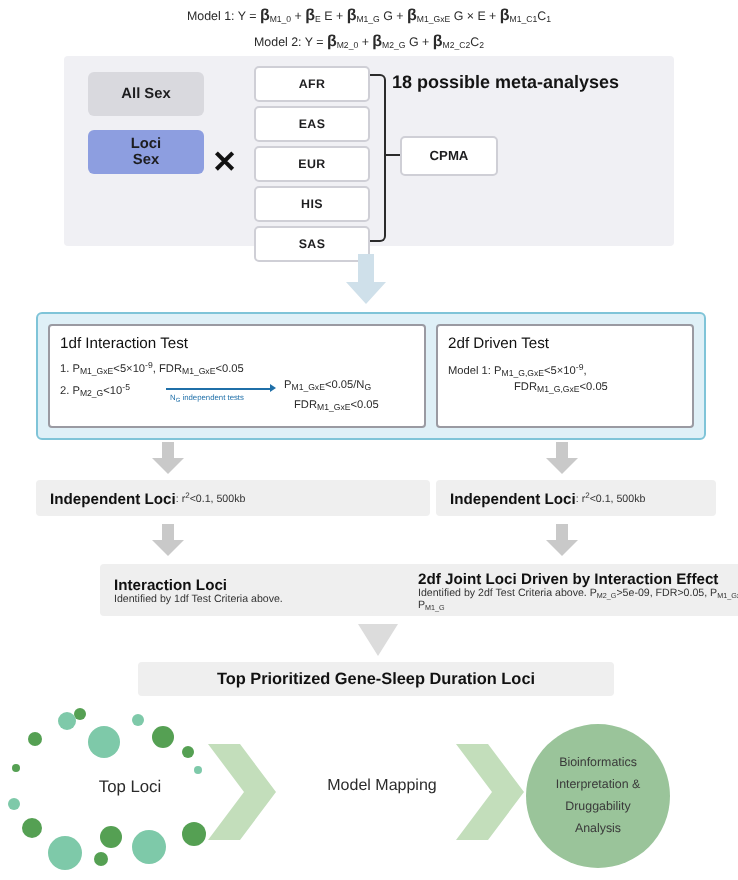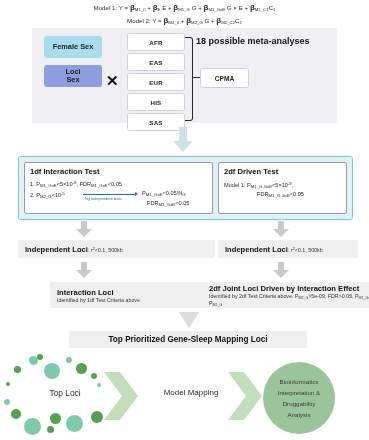--- a/index.html
+++ b/index.html
@@ -59,21 +59,21 @@
   
   .panel-test{
     position:absolute;left:18px;top:156px;width:333px;height:62px;
     background:#dff0f7;border:1px solid #7fc4d8;border-radius:3px;
   }
   .testbox{
     position:absolute;background:#ffffff;border:0.8px solid #9a9aa2;border-radius:2px;
   }
   .test-left{left:24px;top:162px;width:187px;height:50px;}
   .test-right{left:218px;top:162px;width:127px;height:50px;}
-  .test-title{font-size:7.6px;font-weight:bold;color:#111;}
+  .test-title{font-size:7.6px;font-weight:normal;color:#111;}
   .test-line{font-size:5.6px;color:#2b2b2b;line-height:9px;white-space:nowrap;}
 
   .impl-arrow{position:absolute;height:1px;background:#1f6fa8;}
   .impl-head{
     position:absolute;width:0;height:0;
     border-top:2.4px solid transparent;border-bottom:2.4px solid transparent;
     border-left:3.6px solid #1f6fa8;
   }
   .impl-label{position:absolute;font-size:3.9px;color:#1f6fa8;white-space:nowrap;}
 
@@ -132,22 +132,22 @@
     <div class="eq">
       <span>Model 2:</span>
       Y = <span class="b">β</span><sub>M2_0</sub> + <span class="b">β</span><sub>M2_G</sub> G +
       <span class="b">β</span><sub>M2_C2</sub>C<sub>2</sub>
     </div>
   </div>
 
   <div class="panel-top"></div>
 
   <div class="sexcol">
-    <div class="sexbox" style="background:#a8ddef;line-height:8.5px">
-      <span style="white-space:pre-line">Female Sex</span>
+    <div class="sexbox" style="background:#d9d9de">
+      <span>All Sex</span>
     </div>
     <div class="sexbox" style="background:#8d9ee0">
       <span style="white-space:pre-line">Loci
 Sex</span>
     </div>
   </div>
 
   <div class="times">✕</div>
 
   <div class="anccol">
@@ -246,21 +246,21 @@
     <div class="sub">
       Identified by 2df Test Criteria above. P<sub style="font-size:3.6px">M2_G</sub>&gt;5e-09, FDR&gt;0.05, P<sub style="font-size:3.6px">M1_GxE</sub>&lt; P<sub style="font-size:3.6px">M1_G</sub>
     </div>
   </div>
 
   <svg style="position:absolute;left:179px;top:312px;" width="20" height="17">
     <polygon points="0,0 20,0 10,16" fill="#dcdcdc"></polygon>
   </svg>
 
   <div class="banner">
-    <span>Top Prioritized Gene-Sleep Mapping Loci</span>
+    <span>Top Prioritized Gene-Sleep Duration Loci</span>
   </div>
 
   <div class="bottom">
 
     <div class="dot" style="left:14px;top:14px;width:7px;height:7px;background:#55a053"></div>
     <div class="dot" style="left:29px;top:4px;width:9px;height:9px;background:#7ec9a9"></div>
     <div class="dot" style="left:44px;top:11px;width:16px;height:16px;background:#7ec9a9"></div>
     <div class="dot" style="left:37px;top:2px;width:6px;height:6px;background:#55a053"></div>
     <div class="dot" style="left:66px;top:5px;width:6px;height:6px;background:#7ec9a9"></div>
     <div class="dot" style="left:76px;top:11px;width:11px;height:11px;background:#55a053"></div>

